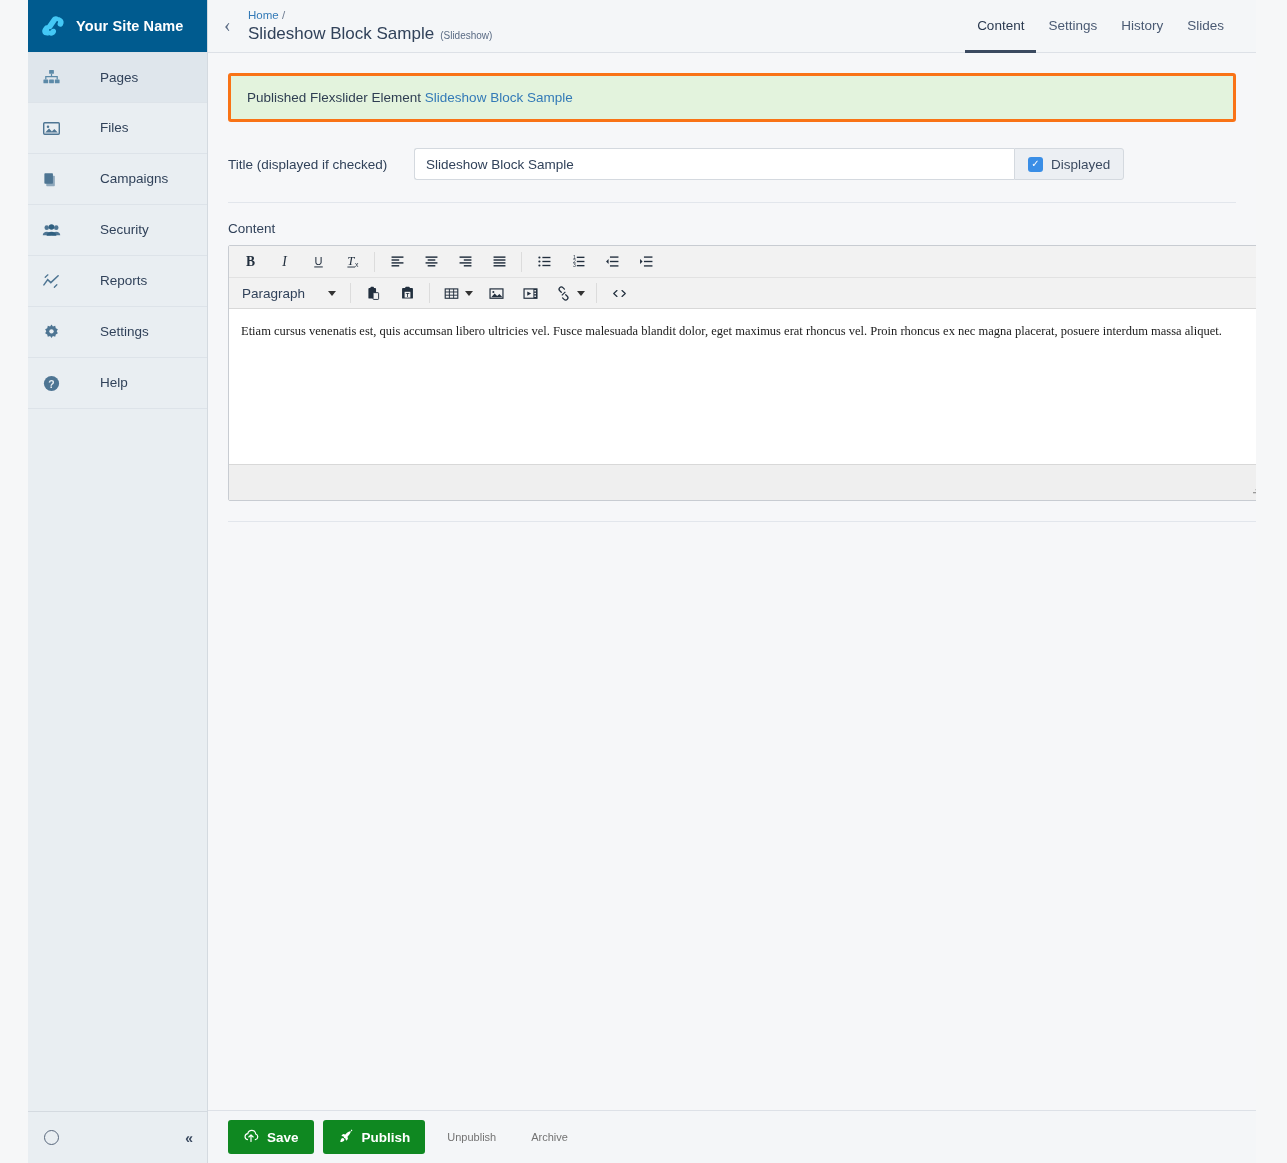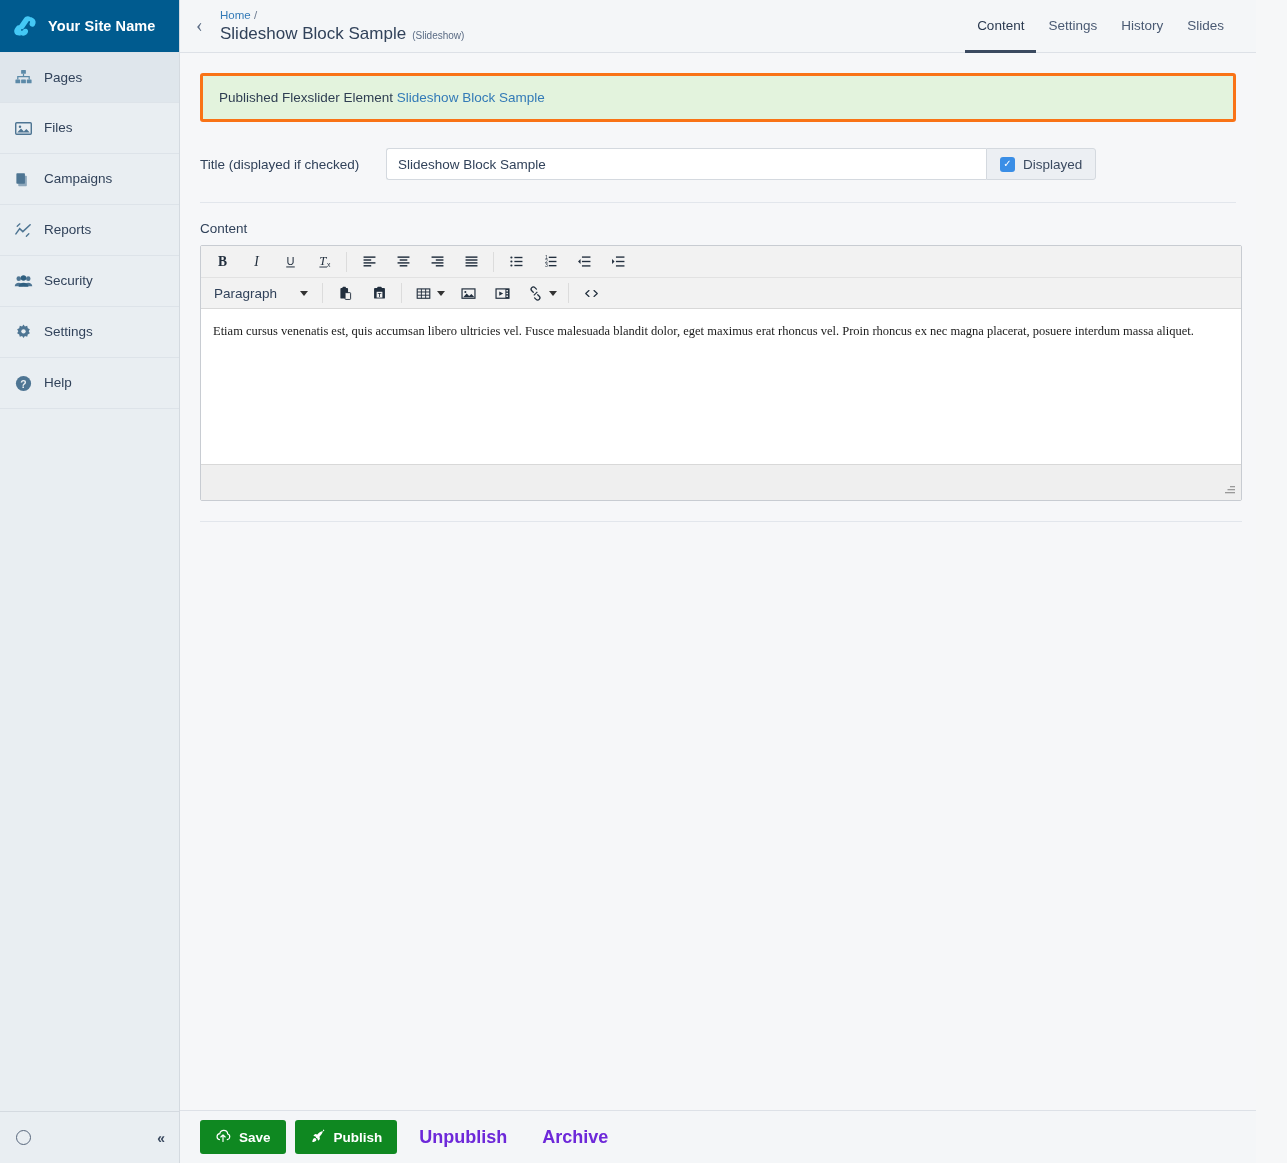--- a/index.html
+++ b/index.html
@@ -3,21 +3,21 @@
 <meta charset="utf-8">
 <style>
   * { box-sizing: border-box; }
   html, body {
     margin: 0; padding: 0;
     width: 1287px; height: 1163px;
     font-family: "Liberation Sans", sans-serif;
     background: #f6f7f8;
     overflow: hidden;
   }
-  .app { display: flex; width: 1256px; height: 1163px; }
+  .app { display: flex; width: 1256px; height: 1163px; padding-left: 28px; }
 
   
   .sidebar {
     width: 180px; flex: 0 0 180px;
     background: #e9eef2;
     display: flex; flex-direction: column;
     border-right: 1px solid #d4dae0;
     position: relative;
   }
   .brand {
@@ -52,21 +52,21 @@
     height: 51px;
     display: flex; align-items: center;
     padding-left: 13px; gap: 11px;
     color: #31425a; font-size: 13.5px;
     cursor: pointer;
     border-bottom: 1px solid #dde3e9;
   }
   .nav-item:first-child { border-top: 1px solid #dde3e9; }
   .nav-item.active { background: #dfe6ec; }
   .nav-icon { width: 20px; height: 20px; flex: 0 0 20px; display: flex; align-items: center; justify-content: center; }
-  .nav-label { line-height: 1; }
+  .nav-label { line-height: 1; margin-left: 28px; }
 
   .sidebar-footer {
     height: 52px; flex: 0 0 52px;
     border-top: 1px solid #d4dae0;
     display: flex; align-items: center; justify-content: space-between;
     padding: 0 14px 0 16px;
     background: #e9eef2;
   }
   .spinner-circle {
     width: 15px; height: 15px; border-radius: 50%;
@@ -216,23 +216,23 @@
   }
   .btn {
     display: flex; align-items: center; gap: 8px;
     height: 34px; padding: 0 15px;
     border-radius: 3px; border: none;
     font-size: 13.5px; font-weight: bold;
     cursor: pointer; font-family: "Liberation Sans", sans-serif;
   }
   .btn-green { background: #0f8821; color: #ffffff; }
   .btn-link {
-    background: none; color: #6d28d9; font-weight: bold;
+    background: none; color: #737373; font-weight: normal;
     padding: 0 13px; height: 34px; display: flex; align-items: center;
-    font-size: 18px; cursor: pointer;
+    font-size: 11px; cursor: pointer;
   }
 </style>
 </head>
 <body>
 
 <div class="app">
 
   <aside class="sidebar">
 
     <div class="brand">
@@ -278,39 +278,39 @@
             <rect x="4.5" y="6" width="9" height="11" rx="0.8" fill="#8fa8bc"></rect>
             <rect x="2.5" y="3.5" width="9" height="11" rx="0.8" fill="#4e7593"></rect>
           </svg>
         </span>
         <span class="nav-label">Campaigns</span>
       </div>
 
       <div class="nav-item">
         <span class="nav-icon">
           <svg viewBox="0 0 20 20" width="19" height="19">
-            <path d="M2 13.5l4-5.5 3.3 3.2L17 4" fill="none" stroke="#4e7593" stroke-width="1.6" stroke-linecap="round"></path>
-            <path d="M3.4 5.5L6.2 3M13 16l2.6-2.6" fill="none" stroke="#4e7593" stroke-width="1.4" stroke-linecap="round"></path>
-          </svg>
-        </span>
-        <span class="nav-label">Reports</span>
-      </div>
-
-      <div class="nav-item">
-        <span class="nav-icon">
-          <svg viewBox="0 0 20 20" width="19" height="19">
             <circle cx="5" cy="7" r="2.4" fill="#4e7593"></circle>
             <circle cx="15" cy="7" r="2.4" fill="#4e7593"></circle>
             <circle cx="10" cy="6.2" r="2.9" fill="#2f5f80"></circle>
             <path d="M0.8 15c0-2.4 1.9-3.7 4.2-3.7s4.2 1.3 4.2 3.7z" fill="#4e7593"></path>
             <path d="M10.8 15c0-2.4 1.9-3.7 4.2-3.7s4.2 1.3 4.2 3.7z" fill="#4e7593"></path>
             <path d="M4.8 15.6c0-2.8 2.3-4.4 5.2-4.4s5.2 1.6 5.2 4.4z" fill="#2f5f80"></path>
           </svg>
         </span>
         <span class="nav-label">Security</span>
+      </div>
+
+      <div class="nav-item">
+        <span class="nav-icon">
+          <svg viewBox="0 0 20 20" width="19" height="19">
+            <path d="M2 13.5l4-5.5 3.3 3.2L17 4" fill="none" stroke="#4e7593" stroke-width="1.6" stroke-linecap="round"></path>
+            <path d="M3.4 5.5L6.2 3M13 16l2.6-2.6" fill="none" stroke="#4e7593" stroke-width="1.4" stroke-linecap="round"></path>
+          </svg>
+        </span>
+        <span class="nav-label">Reports</span>
       </div>
 
       <div class="nav-item">
         <span class="nav-icon">
           <svg viewBox="0 0 20 20" width="19" height="19">
             <path d="M10 1.6l1.5 2 2.4-.6.6 2.4 2.2 1.1-1.2 2.2 1.2 2.2-2.2 1.1-.6 2.4-2.4-.6-1.5 2-1.5-2-2.4.6-.6-2.4-2.2-1.1L4.5 8.7 3.3 6.5l2.2-1.1.6-2.4 2.4.6z" fill="#4e7593"></path>
             <circle cx="10" cy="8.8" r="2.3" fill="#e9eef2"></circle>
           </svg>
         </span>
         <span class="nav-label">Settings</span>

